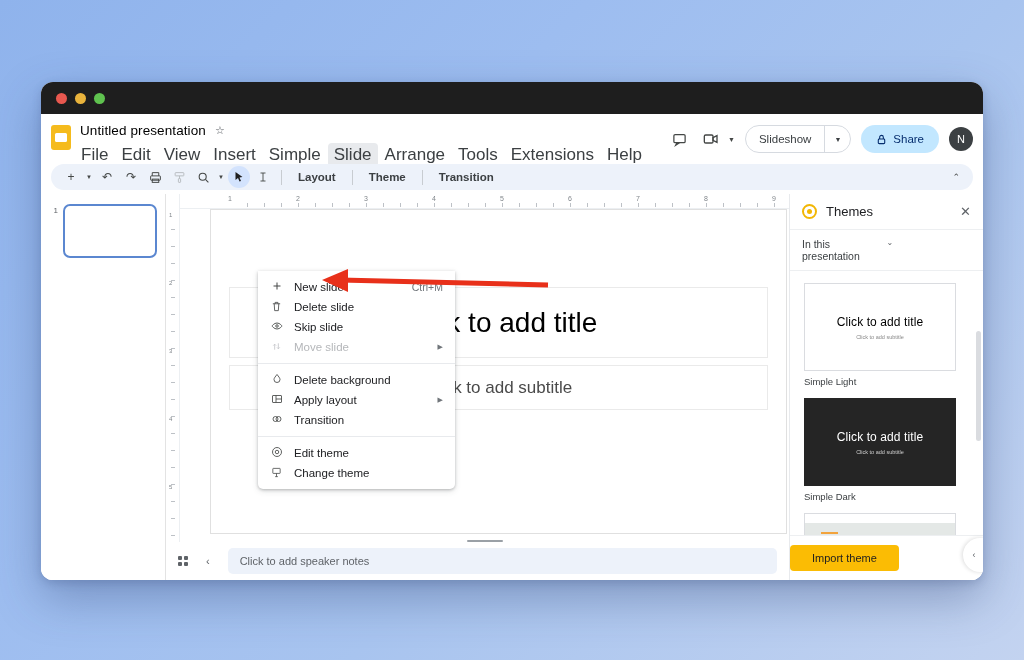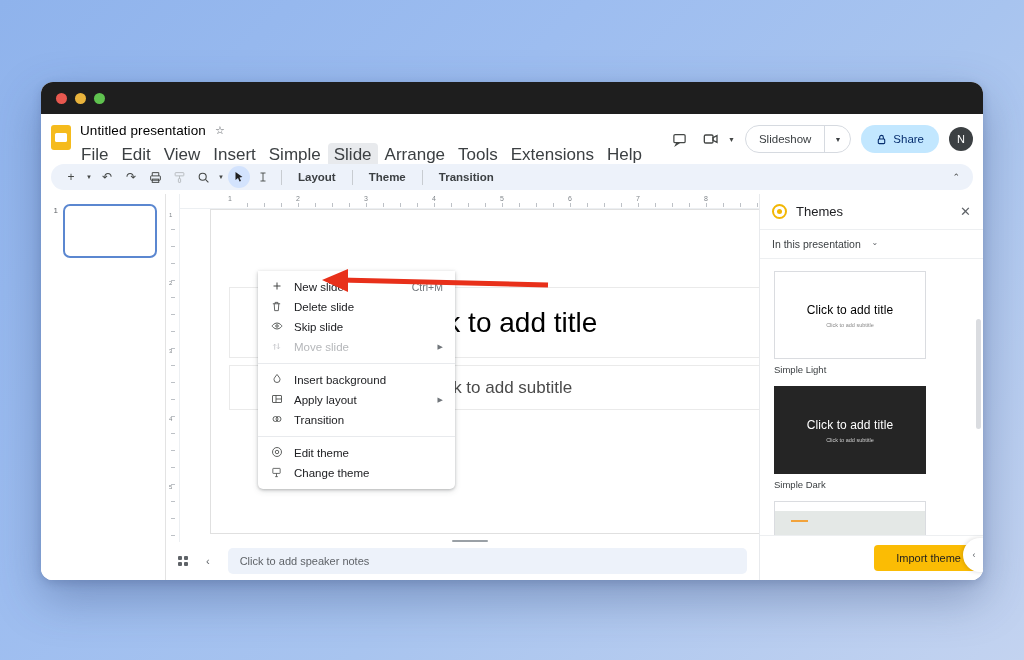--- a/index.html
+++ b/index.html
@@ -146,21 +146,21 @@
   .grid-ico { display: grid; grid-template-columns: 4px 4px; gap: 2px; }
   .grid-ico i { width: 4px; height: 4px; background: #5f6368; display: block; border-radius: 1px; }
   .notes-field {
     flex: 1; height: 26px; background: #edf2fa; border-radius: 5px;
     display: flex; align-items: center; padding: 0 12px;
     font-size: 11px; color: #5f6368;
   }
 
   
   .themes-panel {
-    width: 224px; background: #fff; position: relative;
+    width: 194px; background: #fff; position: relative;
     border-left: 1px solid #e8eaed; display: flex; flex-direction: column;
   }
   .themes-head {
     display: flex; align-items: center; padding: 10px 12px 10px 12px; gap: 9px;
     border-bottom: 1px solid #edeff1;
   }
   .palette-ico {
     width: 15px; height: 15px; border-radius: 50%;
     border: 2px solid #f2b705; position: relative;
   }
@@ -194,21 +194,21 @@
   .tp-sub-c { font-size: 5.5px; color: #888; margin-top: 5px; }
   .theme-prev.dark .tp-title-c { color: #fff; }
   .theme-prev.dark .tp-sub-c { color: #cfcfcf; }
   .gray-rule { width: 17px; height: 2px; background: #f2a33c; margin-bottom: 5px; margin-top: 4px; }
   .theme-name { font-size: 9.5px; color: #3c4043; margin-top: 5px; margin-bottom: 11px; }
   .panel-scrollbar {
     position: absolute; right: 2px; top: 60px; width: 5px; height: 110px;
     background: #dadce0; border-radius: 3px;
   }
   .import-bar {
-    border-top: 1px solid #edeff1; padding: 9px 0; display: flex; justify-content: flex-end;
+    border-top: 1px solid #edeff1; padding: 9px 0; display: flex; justify-content: flex-start;
     background: #fff;
   }
   .import-btn {
     background: #fbbc04; color: #1f1f1f; font-size: 11px;
     padding: 7px 22px; border-radius: 4px; cursor: pointer; font-weight: 500;
   }
   .panel-collapse {
     position: absolute; right: -2px; bottom: 8px; width: 22px; height: 34px;
     background: #fff; border-radius: 17px 0 0 17px;
     box-shadow: -1px 0 4px rgba(0,0,0,.14);
@@ -514,21 +514,21 @@
               <path d="M8 7V19M8 7L5 10M8 7l3 3M16 17V5M16 17l-3-3M16 17l3-3"></path>
             </svg></span>
           <span class="dd-lbl">Move slide</span>
           <span class="dd-arrow">▶</span>
         </div>
         <div class="dd-sep"></div>
         <div class="dd-item">
           <span class="dd-ico"><svg width="12" height="12" viewBox="0 0 24 24" stroke="#444746" stroke-width="1.7" fill="none">
               <path d="M12 3c3 4 6 7 6 10a6 6 0 0 1-12 0c0-3 3-6 6-10z"></path>
             </svg></span>
-          <span class="dd-lbl">Insert background</span>
+          <span class="dd-lbl">Delete background</span>
         </div>
         <div class="dd-item">
           <span class="dd-ico"><svg width="12" height="12" viewBox="0 0 24 24" stroke="#444746" stroke-width="1.7" fill="none">
               <rect x="3" y="5" width="18" height="14" rx="1"></rect>
               <path d="M10 5v14M10 12h11"></path>
             </svg></span>
           <span class="dd-lbl">Apply layout</span>
           <span class="dd-arrow">▶</span>
         </div>
         <div class="dd-item">

